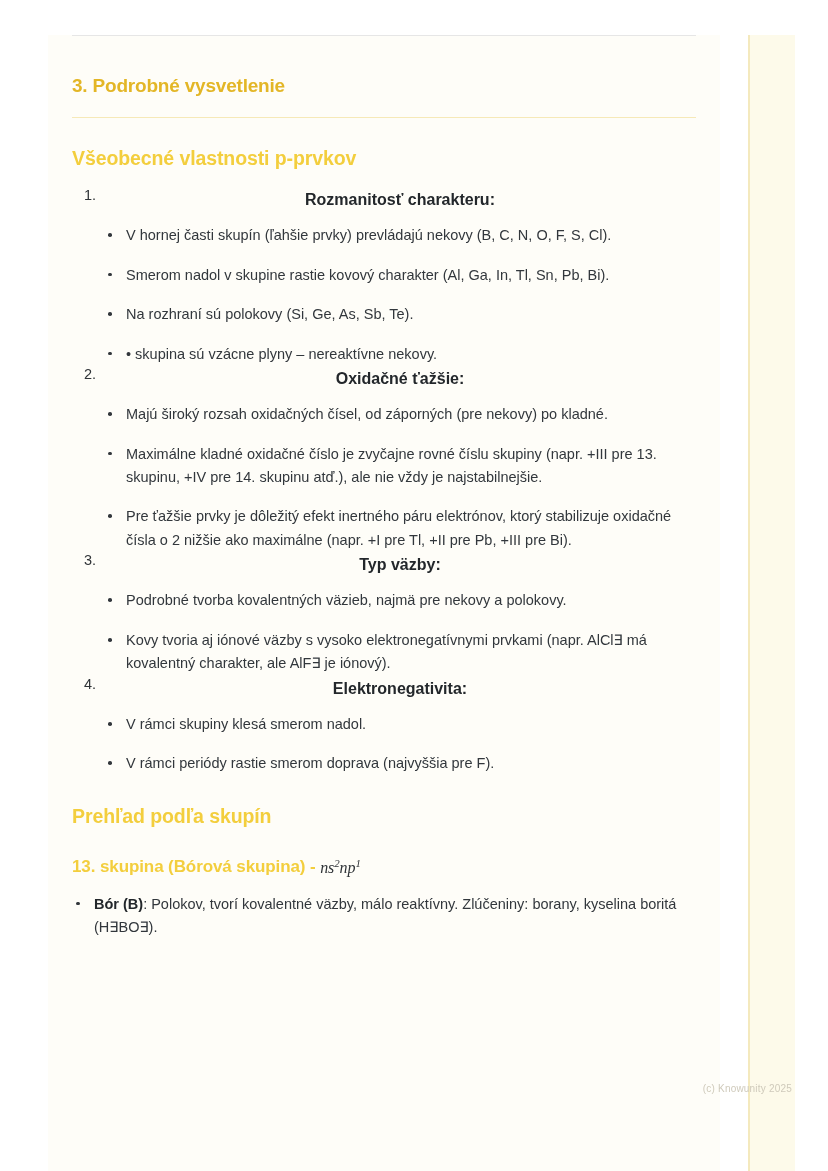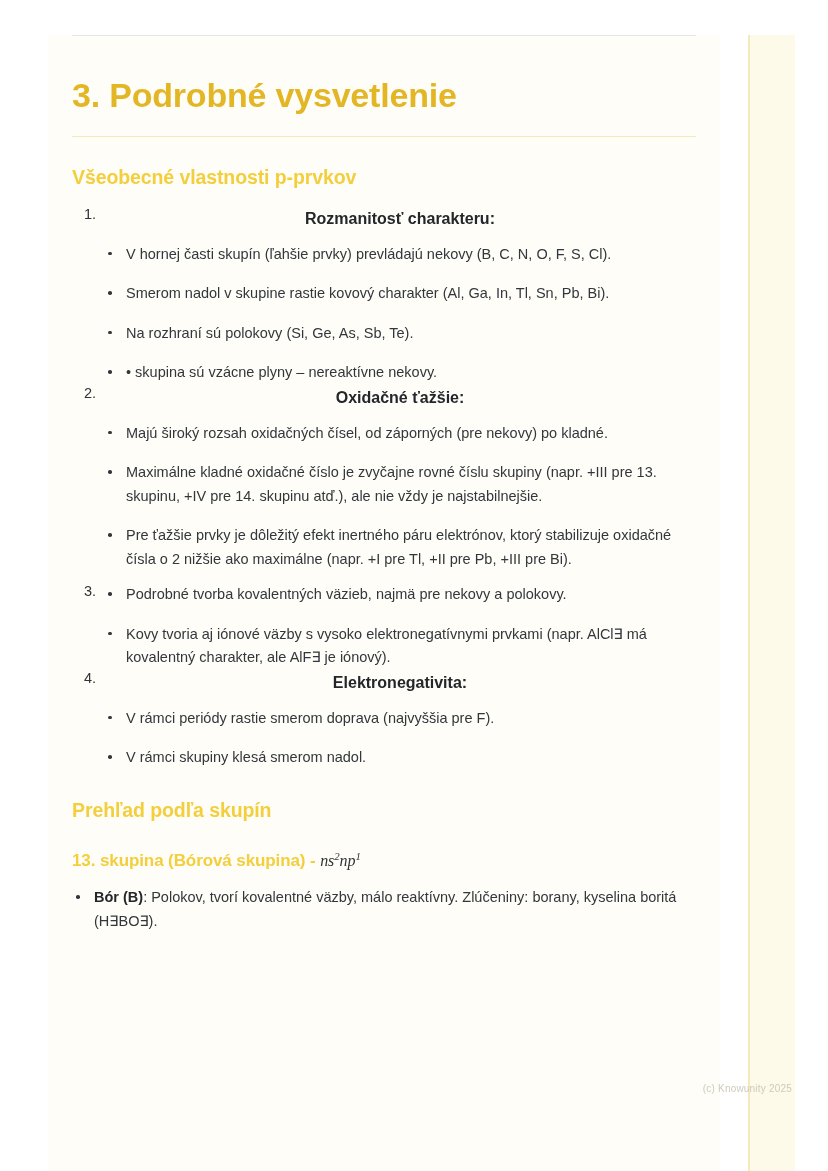--- a/index.html
+++ b/index.html
@@ -47,21 +47,21 @@
   .top-rule {
     height: 0;
     border-top: 1.5px solid #e6e6e6;
     margin: 0 0 0 0;
     position: relative;
     top: 0px;
   }
 
   
   h1.doc-h1 {
-    font-size: 34px;
+    font-size: 19px;
     font-weight: 700;
     color: #e3b626;
     letter-spacing: -0.2px;
     margin: 38px 0 0 0;
     line-height: 1.25;
   }
   .h1-rule {
     height: 0;
     border-top: 1.5px solid #f6e9b8;
     margin: 19px 0 0 0;
@@ -228,31 +228,32 @@
       <li class="main-item item-block">
         <p class="item-title">Oxidačné ťažšie:</p>
         <ul class="sub-list">
           <li class="sub-item">Majú široký rozsah oxidačných čísel, od záporných (pre nekovy) po kladné.</li>
           <li class="sub-item">Maximálne kladné oxidačné číslo je zvyčajne rovné číslu skupiny (napr. +III pre 13. skupinu, +IV pre 14. skupinu atď.), ale nie vždy je najstabilnejšie.</li>
           <li class="sub-item">Pre ťažšie prvky je dôležitý efekt inertného páru elektrónov, ktorý stabilizuje oxidačné čísla o 2 nižšie ako maximálne (napr. +I pre Tl, +II pre Pb, +III pre Bi).</li>
         </ul>
       </li>
 
       <li class="main-item item-block">
+        <p class="item-title">Typ väzby:</p>
         <ul class="sub-list">
           <li class="sub-item">Podrobné tvorba kovalentných väzieb, najmä pre nekovy a polokovy.</li>
           <li class="sub-item">Kovy tvoria aj iónové väzby s vysoko elektronegatívnymi prvkami (napr. AlCl∃ má kovalentný charakter, ale AlF∃ je iónový).</li>
         </ul>
       </li>
 
       <li class="main-item item-block">
         <p class="item-title">Elektronegativita:</p>
         <ul class="sub-list">
+          <li class="sub-item">V rámci skupiny klesá smerom nadol.</li>
           <li class="sub-item">V rámci periódy rastie smerom doprava (najvyššia pre F).</li>
-          <li class="sub-item">V rámci skupiny klesá smerom nadol.</li>
         </ul>
       </li>
 
     </ol>
 
     <h2 class="doc-h2">Prehľad podľa skupín</h2>
 
     <h3 class="doc-h3"><span>13. skupina (Bórová skupina) - </span><span class="math"><span>ns</span><sup>2</sup><span>np</span><sup>1</sup></span></h3>
 
     <ul class="outer-list">

